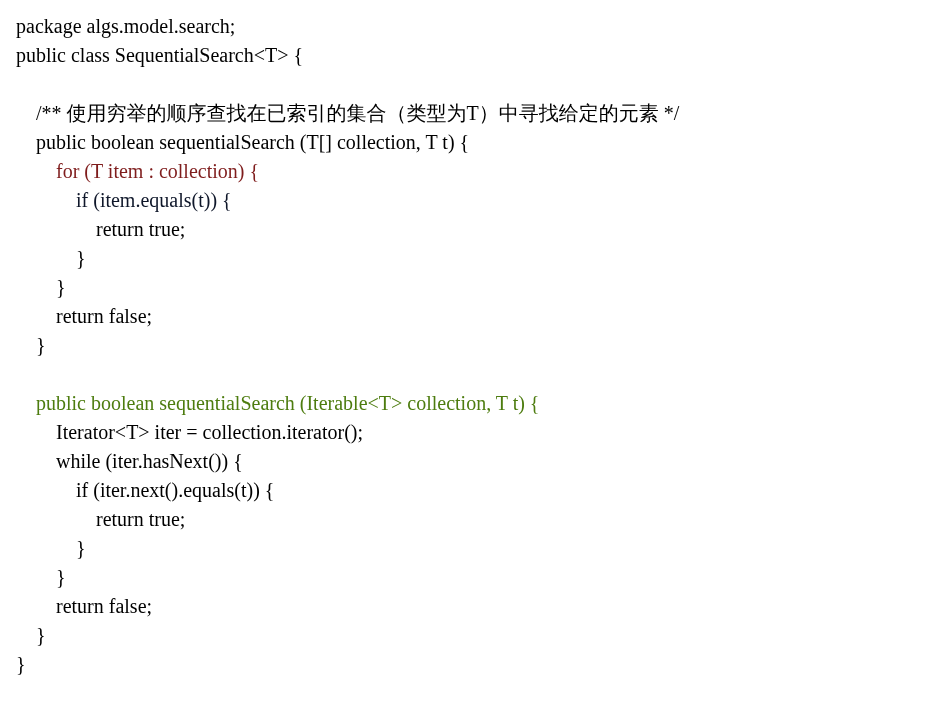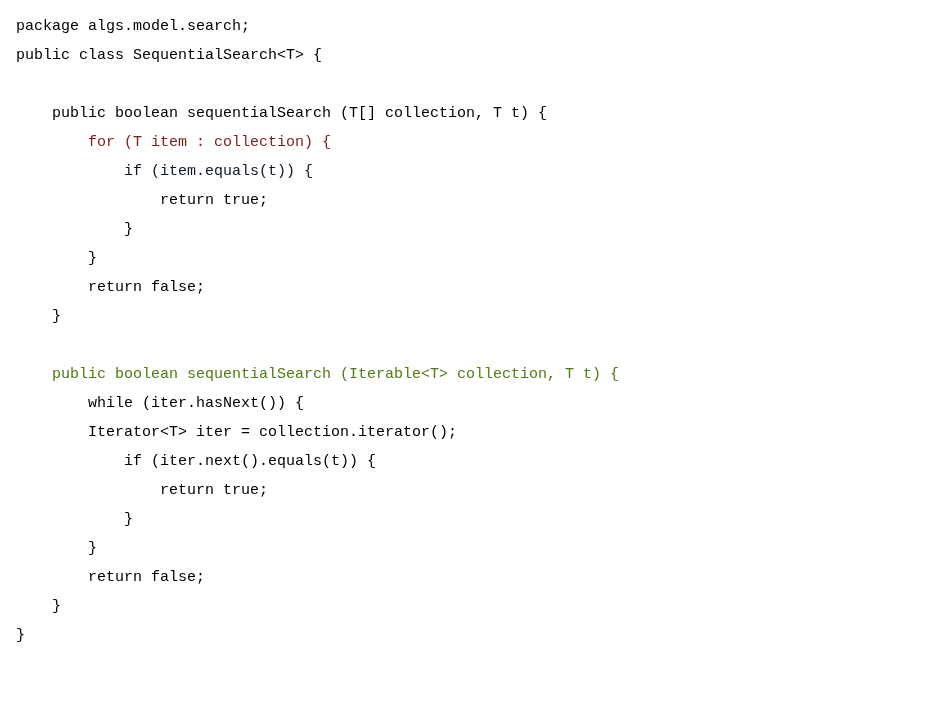--- a/index.html
+++ b/index.html
@@ -13,51 +13,52 @@
     overflow: hidden;
     font-family: "DejaVu Sans Mono", monospace;
   }
   #code-block {
     box-sizing: border-box;
     padding: 12px 16px 0 16px;
     width: 932px;
     height: 715px;
   }
   .code-line {
-    font-family: Liberation Mono, monospace;
-    font-size: 15px;
+    font-family: Liberation Serif, serif;
+    font-size: 20px;
     line-height: 29px;
     color: #000000;
     white-space: pre;
     letter-spacing: 0px;
     min-height: 29px;
   }
   .code-line.blank {
     height: 29px;
   }
 </style>
 </head>
 <body>
 
 <div id="code-block" style="background: rgb(255, 255, 255);">
     <div class="code-line" style="color: rgb(0, 0, 0);">package algs.model.search;</div>
     <div class="code-line" style="color: rgb(0, 0, 0);">public class SequentialSearch&lt;T&gt; {</div>
     <div class="code-line blank" style="color: rgb(0, 0, 0);"></div>
+    <div class="code-line" style="color: rgb(0, 0, 0);">    /** 使用穷举的顺序查找在已索引的集合（类型为T）中寻找给定的元素 */</div>
     <div class="code-line" style="color: rgb(0, 0, 0);">    public boolean sequentialSearch (T[] collection, T t) {</div>
     <div class="code-line" style="color: #7f1d1d;">        for (T item : collection) {</div>
     <div class="code-line" style="color: #0f172a;">            if (item.equals(t)) {</div>
     <div class="code-line" style="color: rgb(0, 0, 0);">                return true;</div>
     <div class="code-line" style="color: rgb(0, 0, 0);">            }</div>
     <div class="code-line" style="color: rgb(0, 0, 0);">        }</div>
     <div class="code-line" style="color: rgb(0, 0, 0);">        return false;</div>
     <div class="code-line" style="color: rgb(0, 0, 0);">    }</div>
     <div class="code-line blank" style="color: rgb(0, 0, 0);"></div>
     <div class="code-line" style="color: #4d7c0f;">    public boolean sequentialSearch (Iterable&lt;T&gt; collection, T t) {</div>
+    <div class="code-line" style="color: rgb(0, 0, 0);">        Iterator&lt;T&gt; iter = collection.iterator();</div>
     <div class="code-line" style="color: rgb(0, 0, 0);">        while (iter.hasNext()) {</div>
-    <div class="code-line" style="color: rgb(0, 0, 0);">        Iterator&lt;T&gt; iter = collection.iterator();</div>
     <div class="code-line" style="color: rgb(0, 0, 0);">            if (iter.next().equals(t)) {</div>
     <div class="code-line" style="color: rgb(0, 0, 0);">                return true;</div>
     <div class="code-line" style="color: rgb(0, 0, 0);">            }</div>
     <div class="code-line" style="color: rgb(0, 0, 0);">        }</div>
     <div class="code-line" style="color: rgb(0, 0, 0);">        return false;</div>
     <div class="code-line" style="color: rgb(0, 0, 0);">    }</div>
     <div class="code-line" style="color: rgb(0, 0, 0);">}</div>
   </div>
 
 </body></html>

